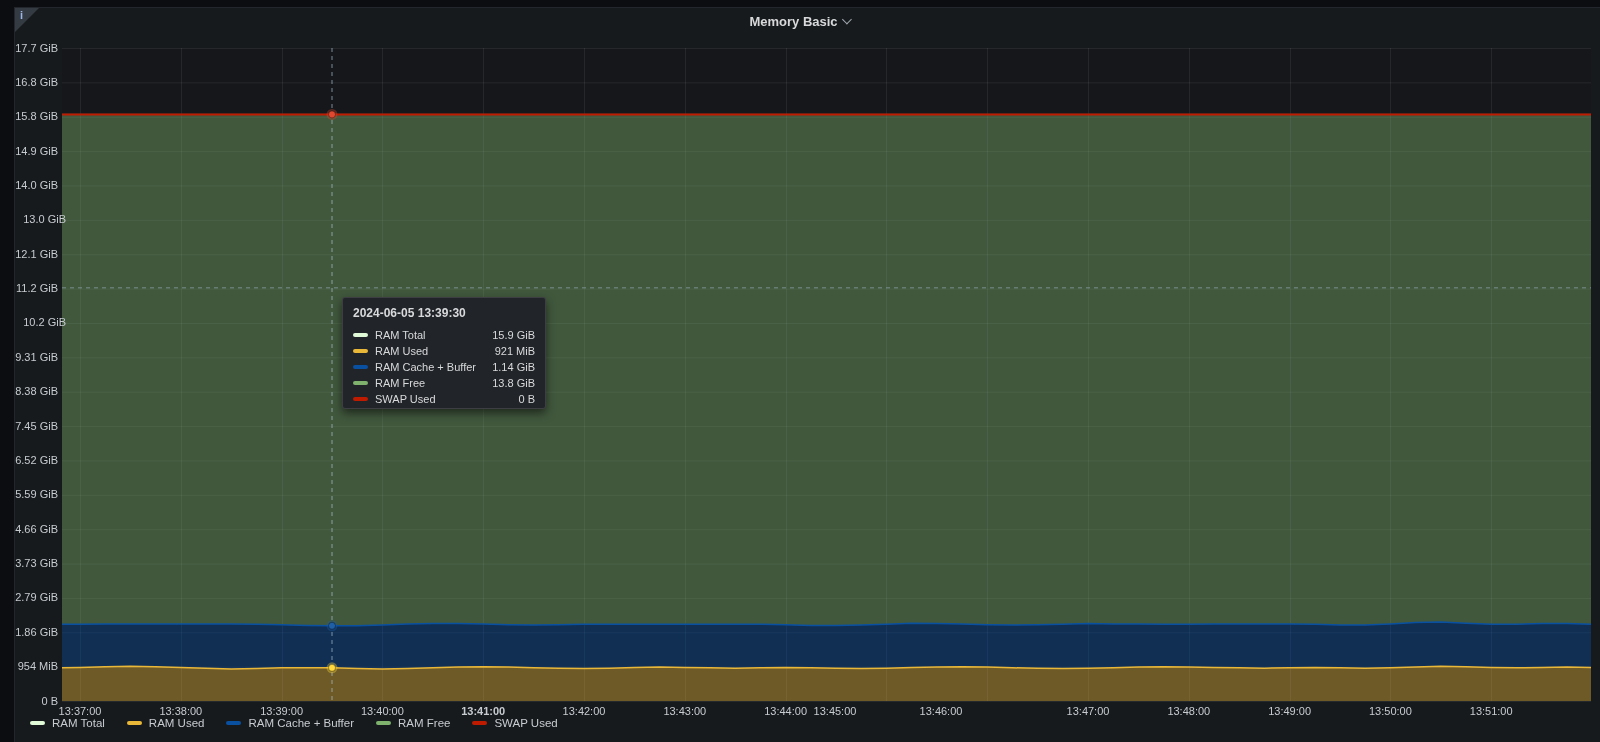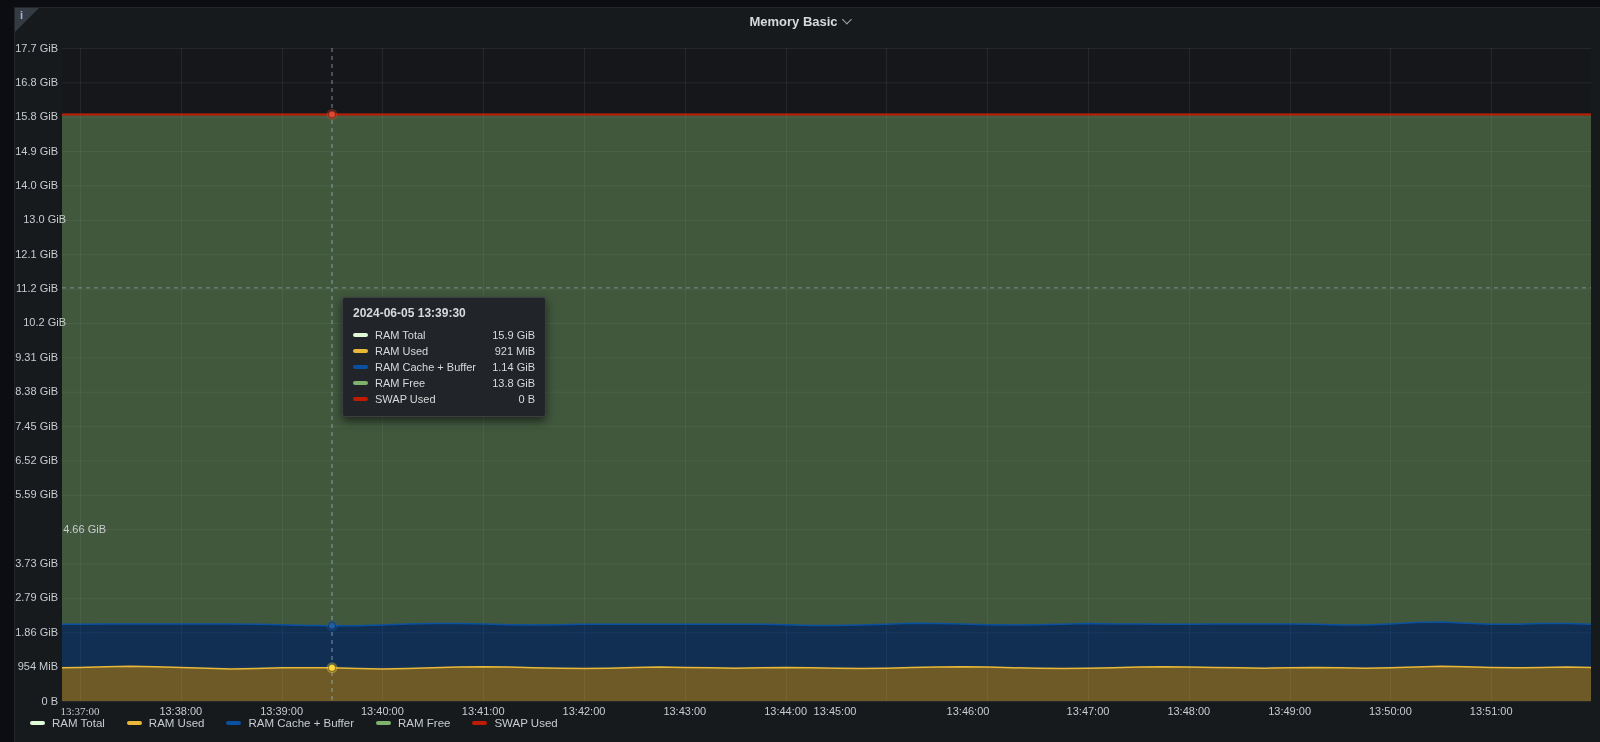--- a/index.html
+++ b/index.html
@@ -14,21 +14,21 @@
   .chevron{width:6px;height:6px;border-right:1.5px solid #9fa7ae;border-bottom:1.5px solid #9fa7ae;
     transform:rotate(45deg);margin-top:-4px;}
   svg.chart{position:absolute;left:0;top:0;}
   .ylabel{position:absolute;width:58px;text-align:right;font-size:11px;color:#c7ccd1;line-height:13px;}
   .xlabel{position:absolute;transform:translateX(-50%);font-size:11px;color:#c7ccd1;top:705px;white-space:nowrap;}
   .legend{position:absolute;left:30px;top:717px;display:flex;align-items:center;gap:22px;}
   .legend-item{display:flex;align-items:center;gap:7px;cursor:pointer;}
   .swatch{width:15px;height:4px;border-radius:2px;flex:none;}
   .legend-label{font-size:11.5px;color:#c7ccd1;font-weight:500;white-space:nowrap;}
   .tooltip{position:absolute;left:342px;top:297px;width:182px;background:#212429;border:1px solid rgba(255,255,255,0.12);
-    border-radius:3px;box-shadow:0 4px 10px rgba(0,0,0,0.55);padding:8px 10px 9px 10px;z-index:5;}
+    border-radius:3px;box-shadow:0 4px 10px rgba(0,0,0,0.55);padding:8px 10px 1px 10px;z-index:5;}
   .tooltip-header{font-size:12px;font-weight:700;color:#d8d9da;margin-bottom:7px;white-space:nowrap;}
   .tooltip-row{display:flex;align-items:center;gap:7px;font-size:11px;color:#d8d9da;height:16px;white-space:nowrap;}
   .tooltip-row .val{margin-left:auto;text-align:right;}
 </style>
 </head>
 <body>
 
 <div class="page">
   <div class="panel"></div>
 
@@ -120,38 +120,38 @@
       <div class="ylabel" style="top: 178.98px; left: 0px;">14.0 GiB</div>
       <div class="ylabel" style="top: 213.35px; left: 0px; padding-left: 8px;">13.0 GiB</div>
       <div class="ylabel" style="top: 247.72px; left: 0px;">12.1 GiB</div>
       <div class="ylabel" style="top: 282.09px; left: 0px;">11.2 GiB</div>
       <div class="ylabel" style="top: 316.46px; left: 8px;">10.2 GiB</div>
       <div class="ylabel" style="top: 350.83px; left: 0px;">9.31 GiB</div>
       <div class="ylabel" style="top: 385.2px; left: 0px;">8.38 GiB</div>
       <div class="ylabel" style="top: 419.57px; left: 0px;">7.45 GiB</div>
       <div class="ylabel" style="top: 453.94px; left: 0px;">6.52 GiB</div>
       <div class="ylabel" style="top: 488.31px; left: 0px;">5.59 GiB</div>
-      <div class="ylabel" style="top: 522.68px; left: 0px; padding-left: 48px;">4.66 GiB</div>
+      <div class="ylabel" style="top: 522.68px; left: 0px;">4.66 GiB</div>
       <div class="ylabel" style="top: 557.05px; left: 0px;">3.73 GiB</div>
       <div class="ylabel" style="top: 591.42px; left: 0px;">2.79 GiB</div>
       <div class="ylabel" style="top: 625.79px; left: 0px;">1.86 GiB</div>
       <div class="ylabel" style="top: 660.16px; left: 0px;">954 MiB</div>
       <div class="ylabel" style="top: 694.53px; left: 0px;">0 B</div>
     </div>
   <div id="xlabels">
-      <div class="xlabel" style="left: 80px; font-family: Liberation Serif, serif;">13:37:00</div>
+      <div class="xlabel" style="left: 80px;">13:37:00</div>
       <div class="xlabel" style="left: 180.8px;">13:38:00</div>
       <div class="xlabel" style="left: 281.6px;">13:39:00</div>
       <div class="xlabel" style="left: 382.4px;">13:40:00</div>
-      <div class="xlabel" style="left: 483.2px;">13:41:00</div>
+      <div class="xlabel" style="left: 483.2px; font-weight: bold;">13:41:00</div>
       <div class="xlabel" style="left: 584px;">13:42:00</div>
       <div class="xlabel" style="left: 684.8px;">13:43:00</div>
       <div class="xlabel" style="left: 785.6px; text-align: center;">13:44:00</div>
       <div class="xlabel" style="left: 835px;">13:45:00</div>
-      <div class="xlabel" style="left: 968px;">13:46:00</div>
+      <div class="xlabel" style="left: 941px;">13:46:00</div>
       <div class="xlabel" style="left: 1088px;">13:47:00</div>
       <div class="xlabel" style="left: 1188.8px;">13:48:00</div>
       <div class="xlabel" style="left: 1289.6px;">13:49:00</div>
       <div class="xlabel" style="left: 1390.4px;">13:50:00</div>
       <div class="xlabel" style="left: 1491.2px;">13:51:00</div>
     </div>
 
   <div class="legend" id="legend">
       <div class="legend-item">
         <span class="swatch" style="background: rgb(224, 249, 215);"></span>

